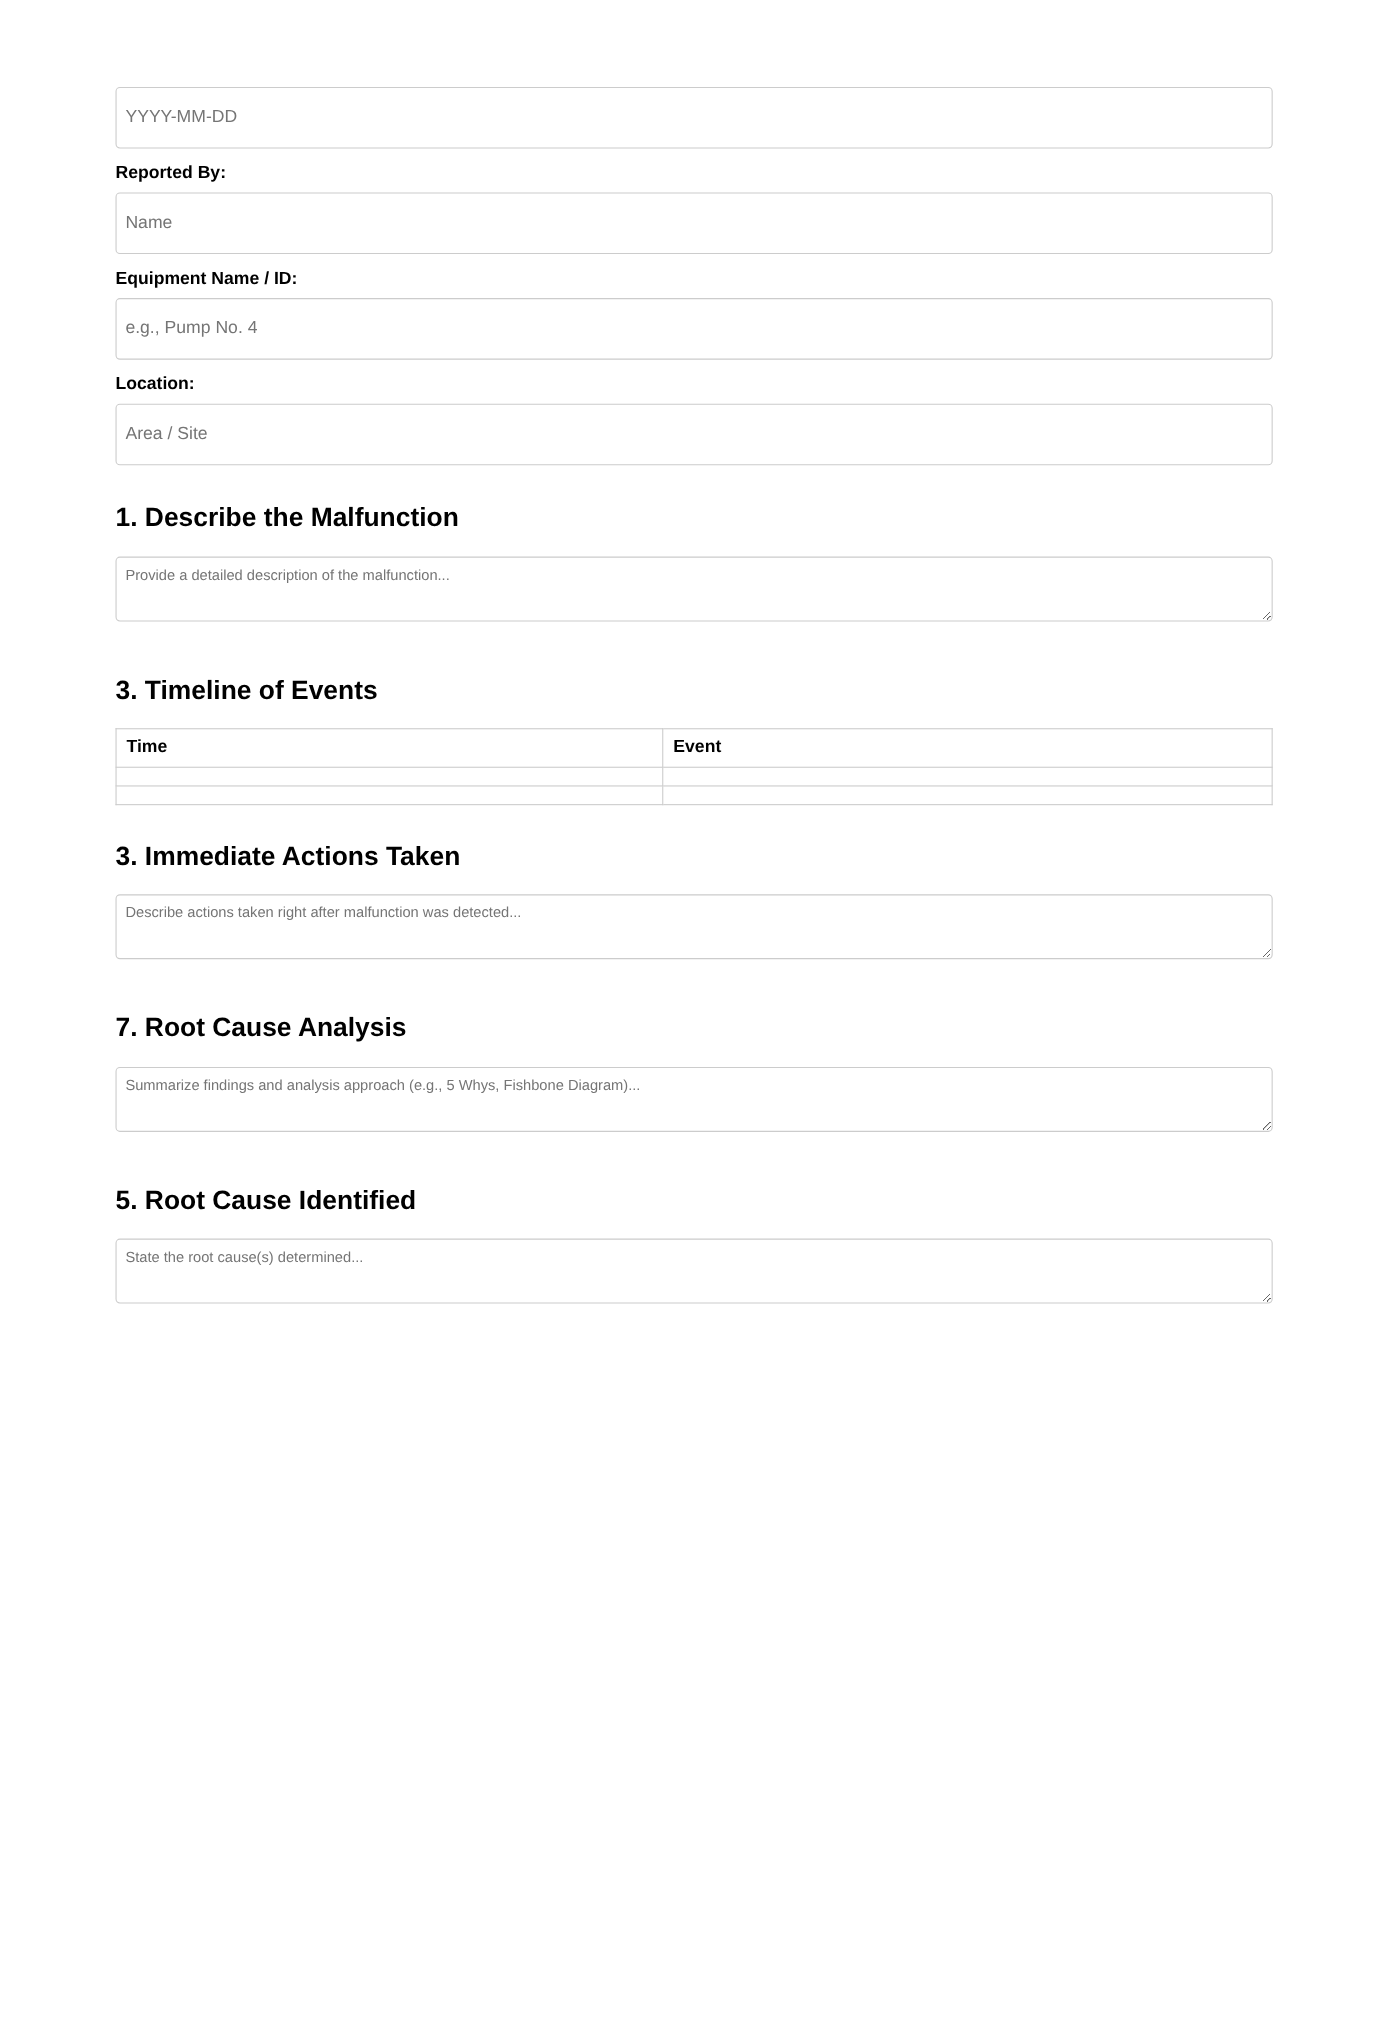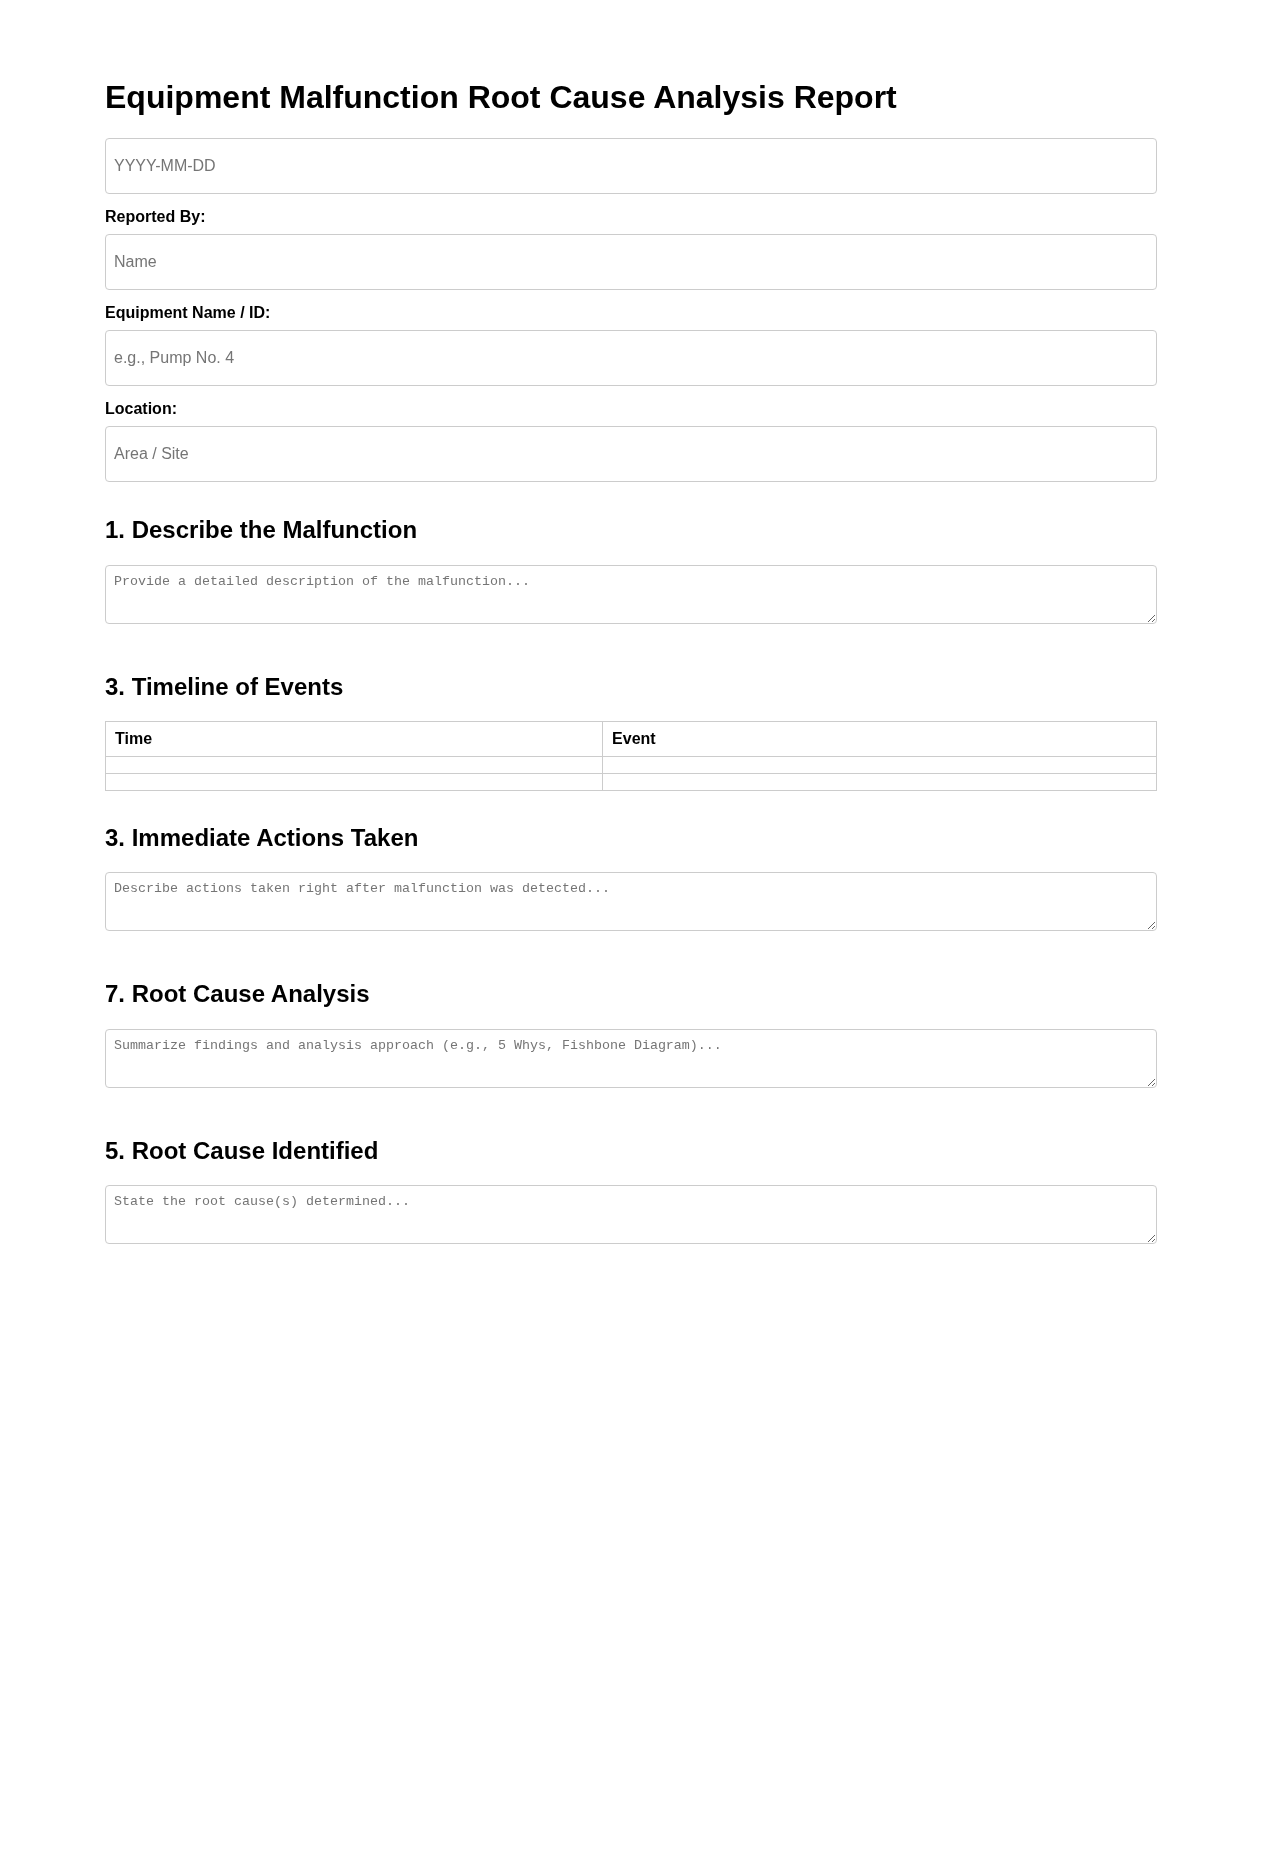--- a/index.html
+++ b/index.html
@@ -55,21 +55,21 @@
     margin: 0 0 20.5px 0;
     white-space: nowrap;
   }
   textarea {
     display: block;
     width: 100%;
     height: 59px;
     padding: 8px;
     border: 1px solid #cccccc;
     border-radius: 4px;
-    font-family: Liberation Mono, monospace;
+    font-family: Liberation Sans, sans-serif;
     font-size: 13.33px;
     line-height: 16px;
     color: #000;
     background: #fff;
     resize: vertical;
     outline: none;
     margin: 0;
   }
   textarea::placeholder { color: #757575; }
   .section { margin: 0; }
@@ -92,21 +92,20 @@
     height: 35px;
   }
   td { padding: 8px 9px; line-height: 0; font-size: 0; }
   th.col-time { width: 47.3%; }
 </style>
 </head>
 <body>
 
 <div class="page">
 
-  <h1>Equipment Malfunction Root Cause Analysis Report</h1>
 
   <div class="fields">
     <div class="field">
       <input type="text" placeholder="YYYY-MM-DD" style="">
     </div>
     <div class="field">
       <label>Reported By:</label>
       <input type="text" placeholder="Name" style="">
     </div>
     <div class="field">

